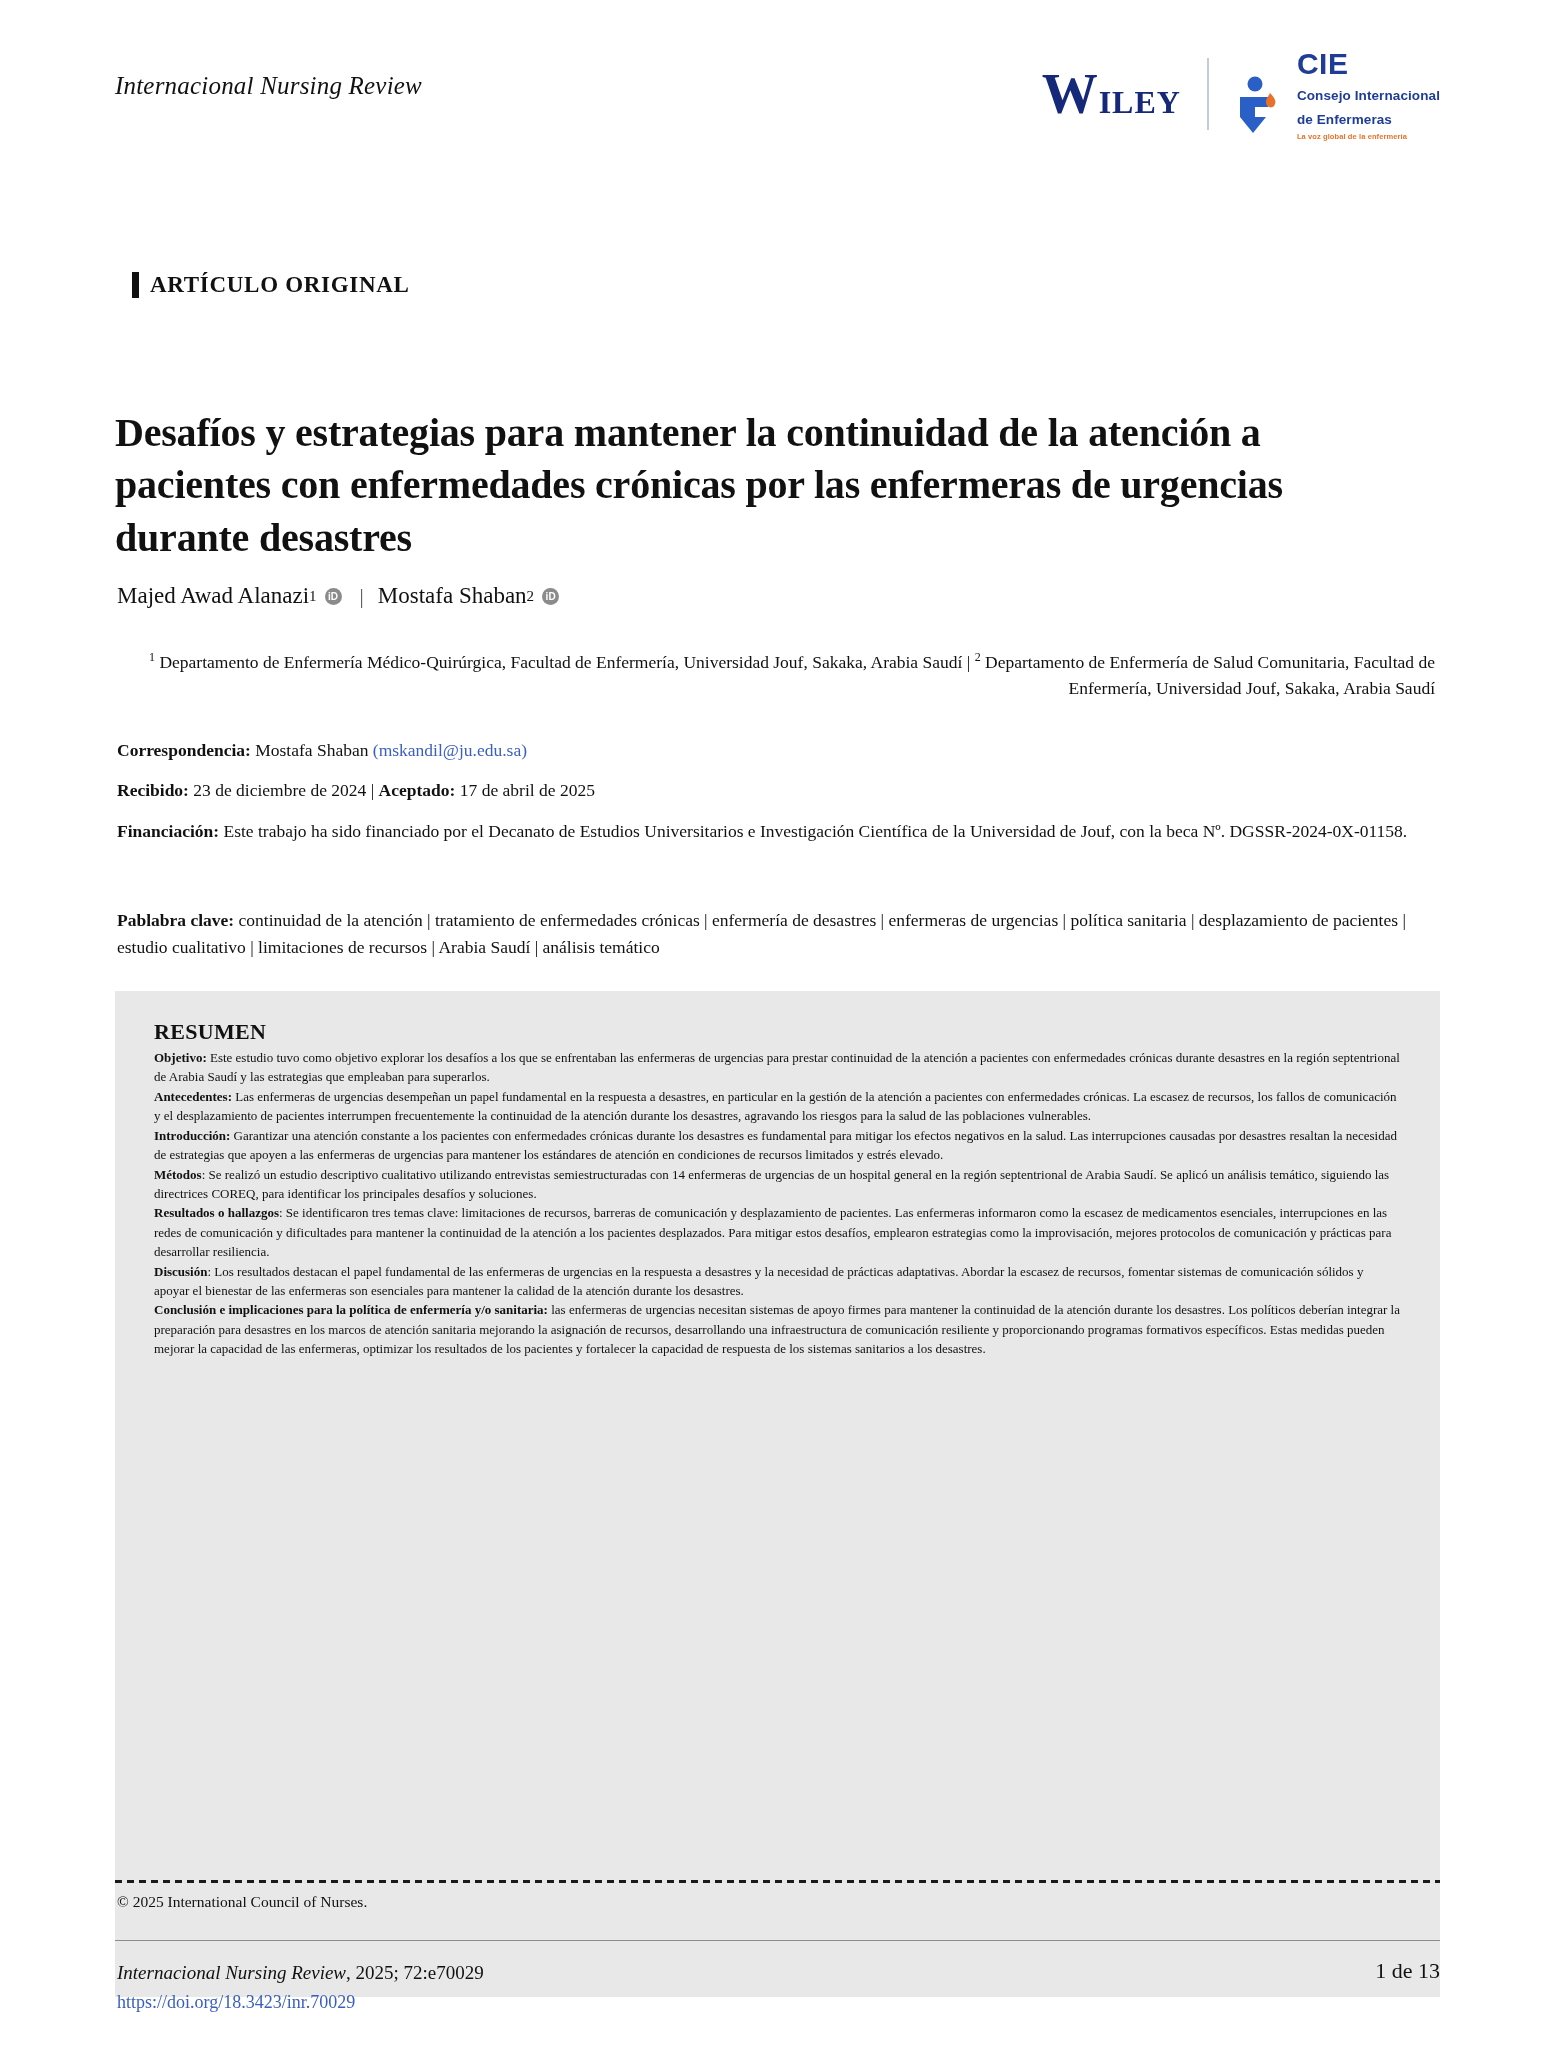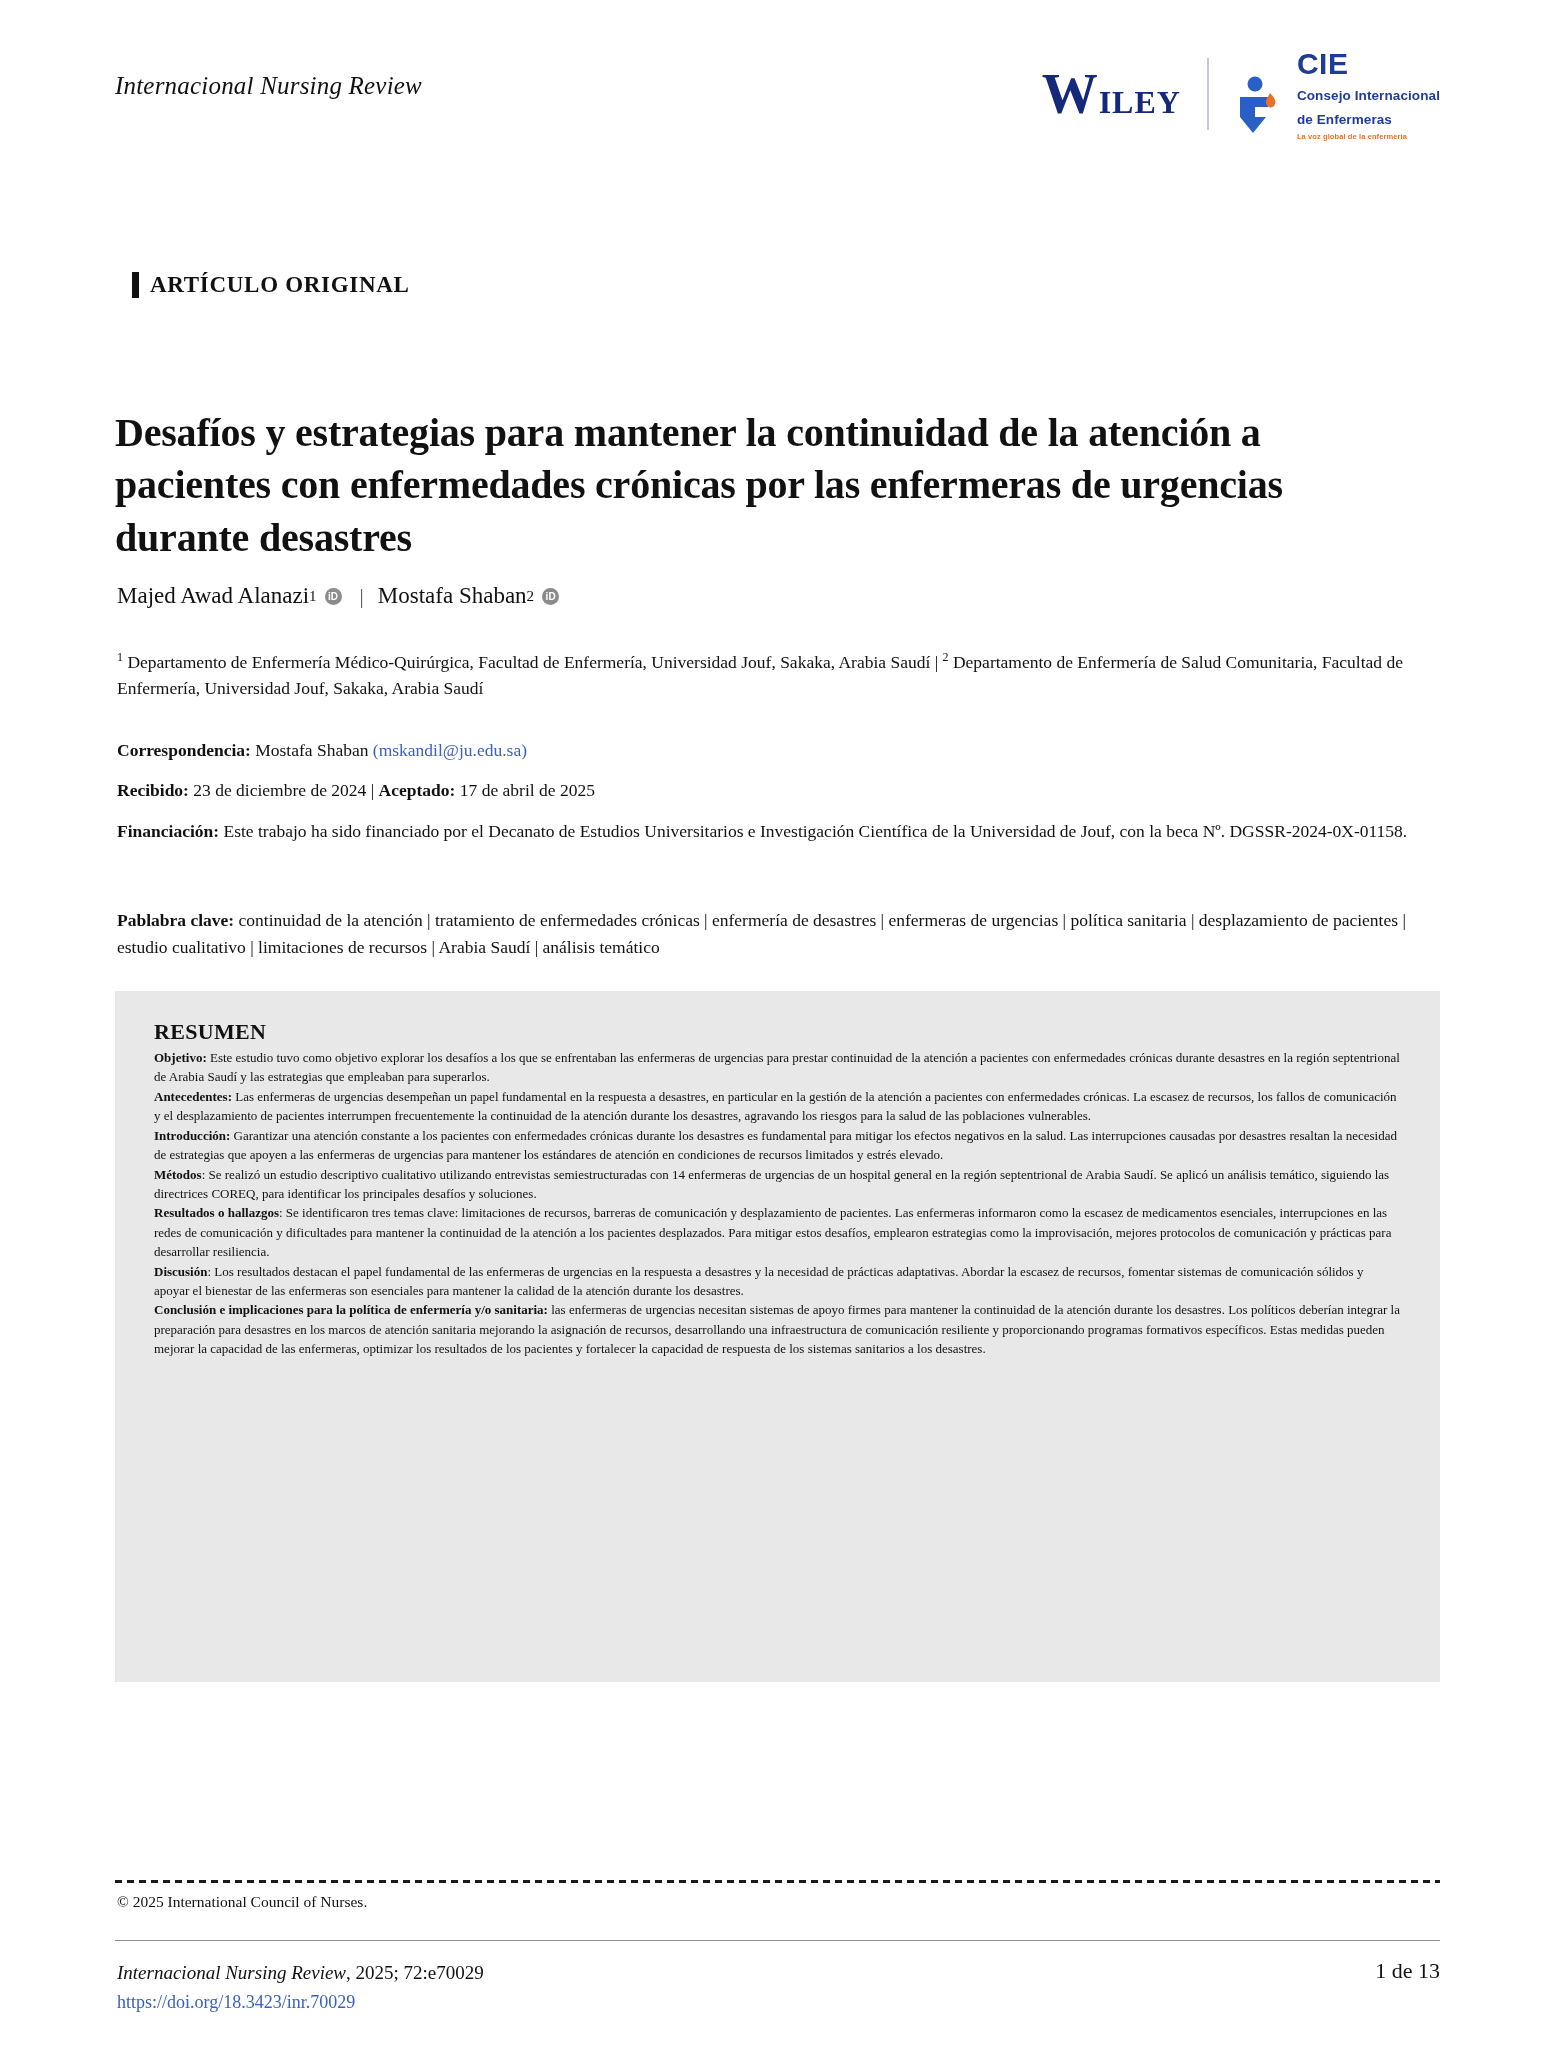--- a/index.html
+++ b/index.html
@@ -169,33 +169,33 @@
     position: absolute;
     left: 117px;
     width: 1318px;
     font-size: 17.5px;
     line-height: 1.52;
   }
   .meta b { font-weight: 700; }
   .meta sup { font-size: 12px; vertical-align: super; }
   .link { color: #3b5fc0; }
 
-  #affil { top: 648px; }
+  #affil { top: 648px; text-align: right; }
   #corr  { top: 737px; }
   #dates { top: 777px; }
   #fund  { top: 818px; }
   #kw    { top: 907px; }
 
   
   .abstract {
     position: absolute;
     left: 115px;
     top: 991px;
     width: 1325px;
-    height: 691px;
+    height: 1006px;
     background: #e8e8e8;
     box-sizing: border-box;
     padding: 28px 38px 20px 39px;
   }
   .abstract h2 {
     margin: 0 0 3px 0;
     font-size: 22px;
     font-weight: 700;
     letter-spacing: 0.3px;
   }

